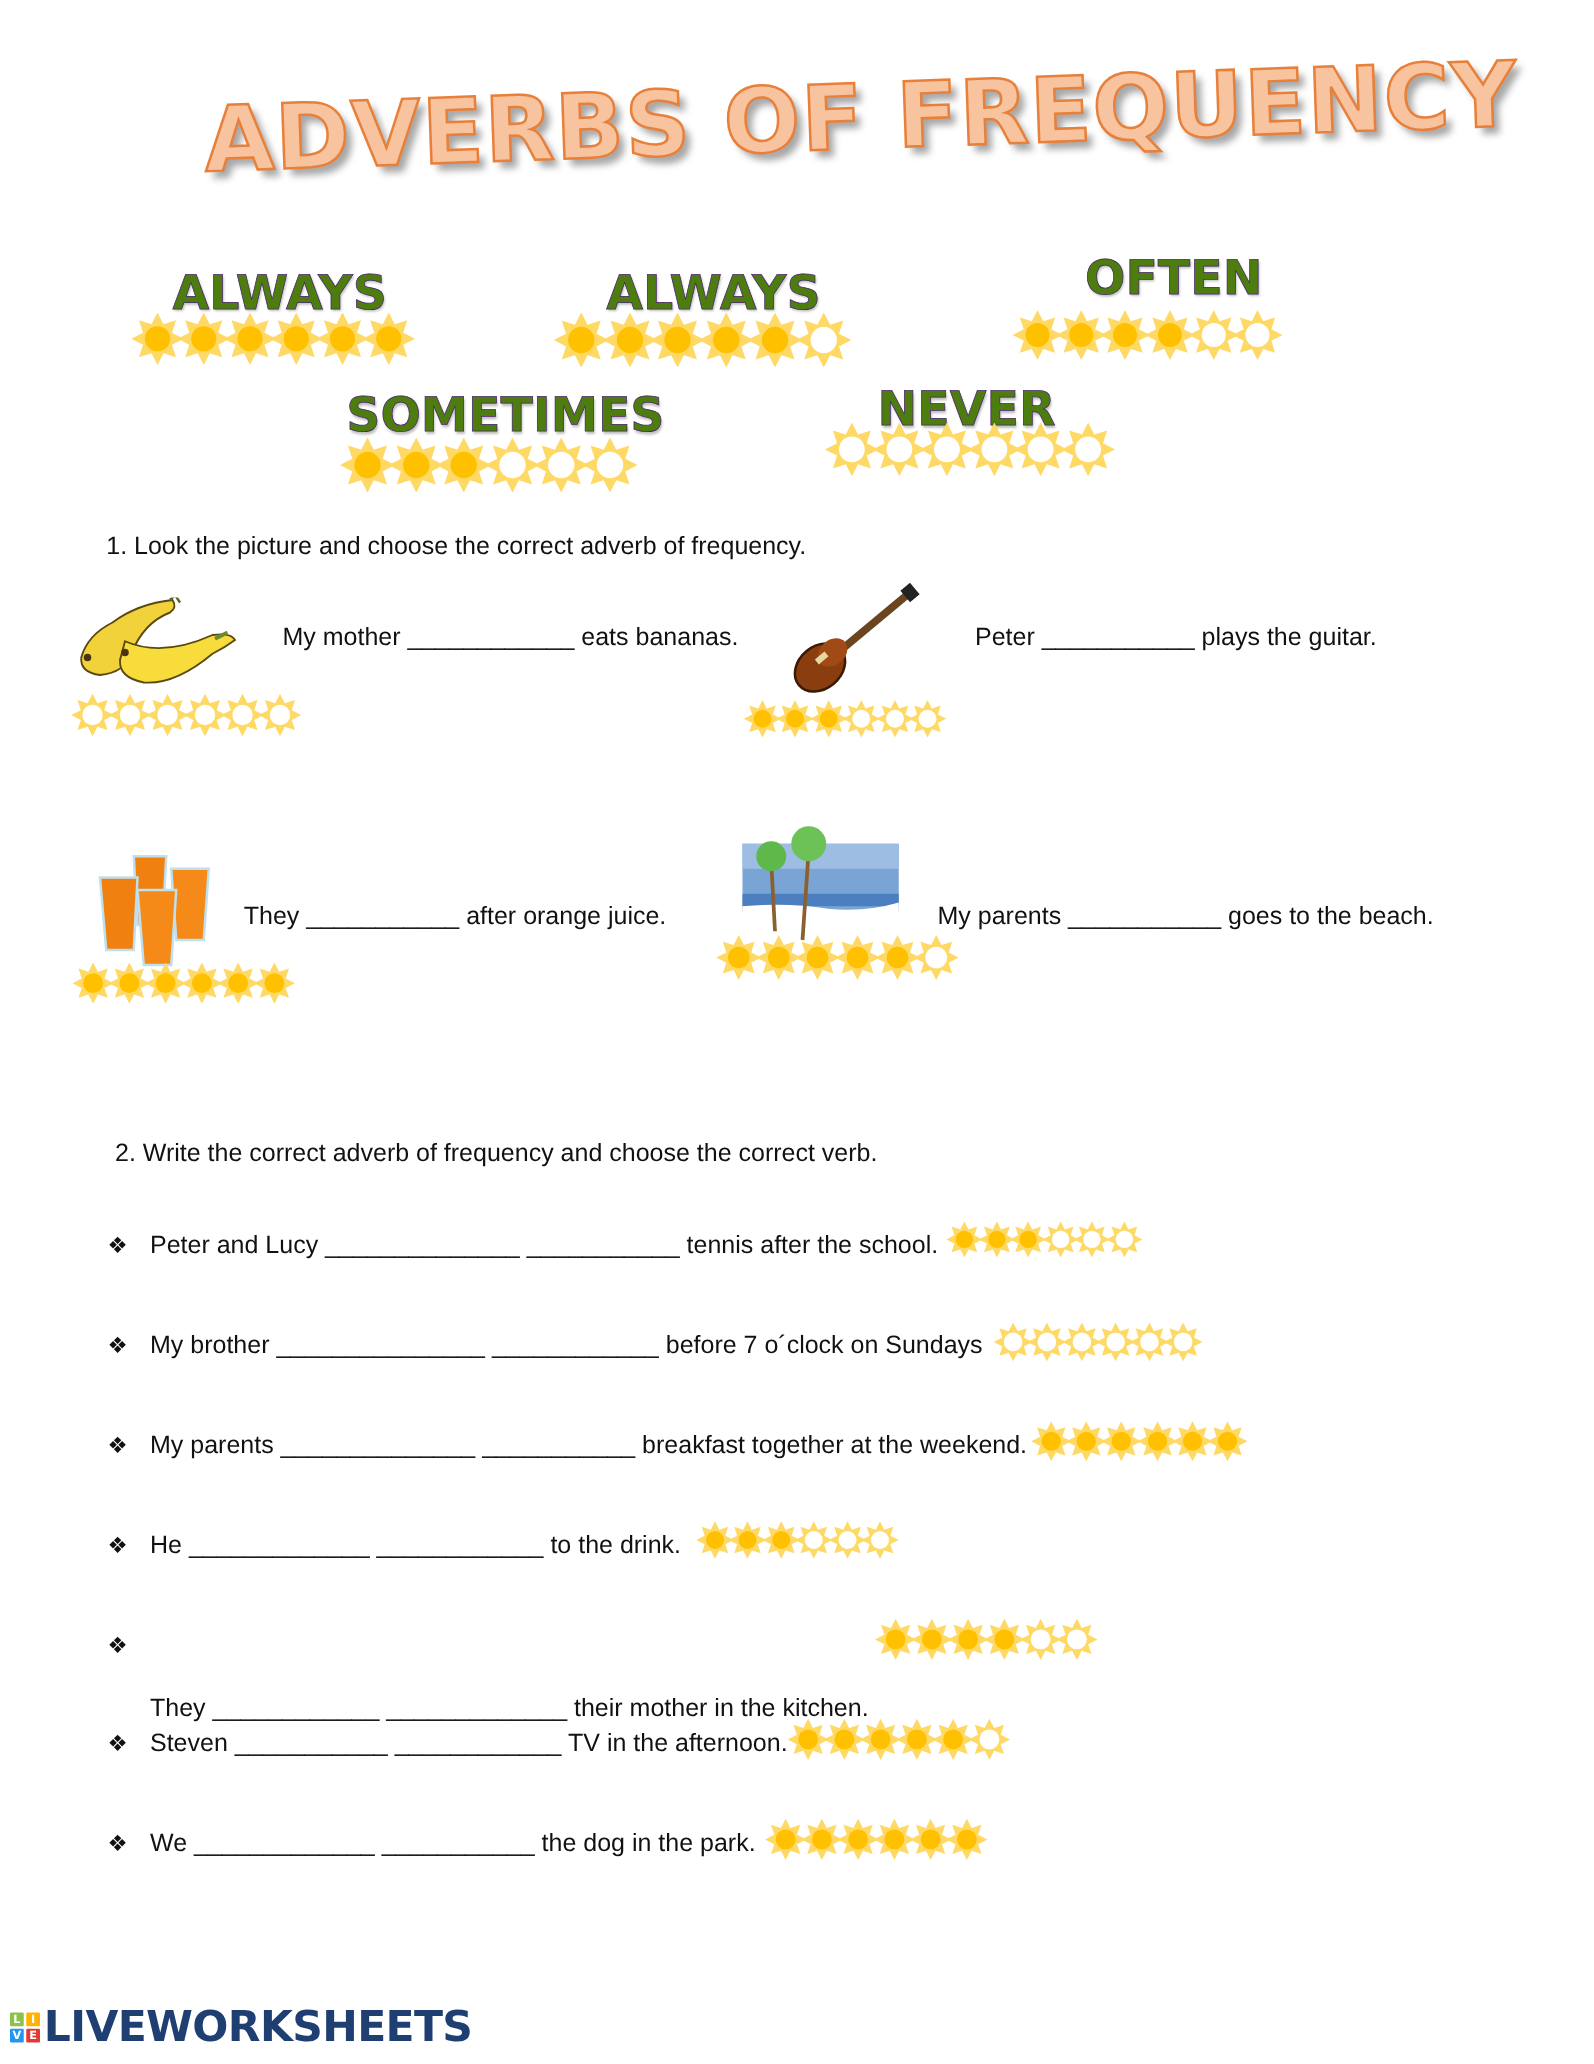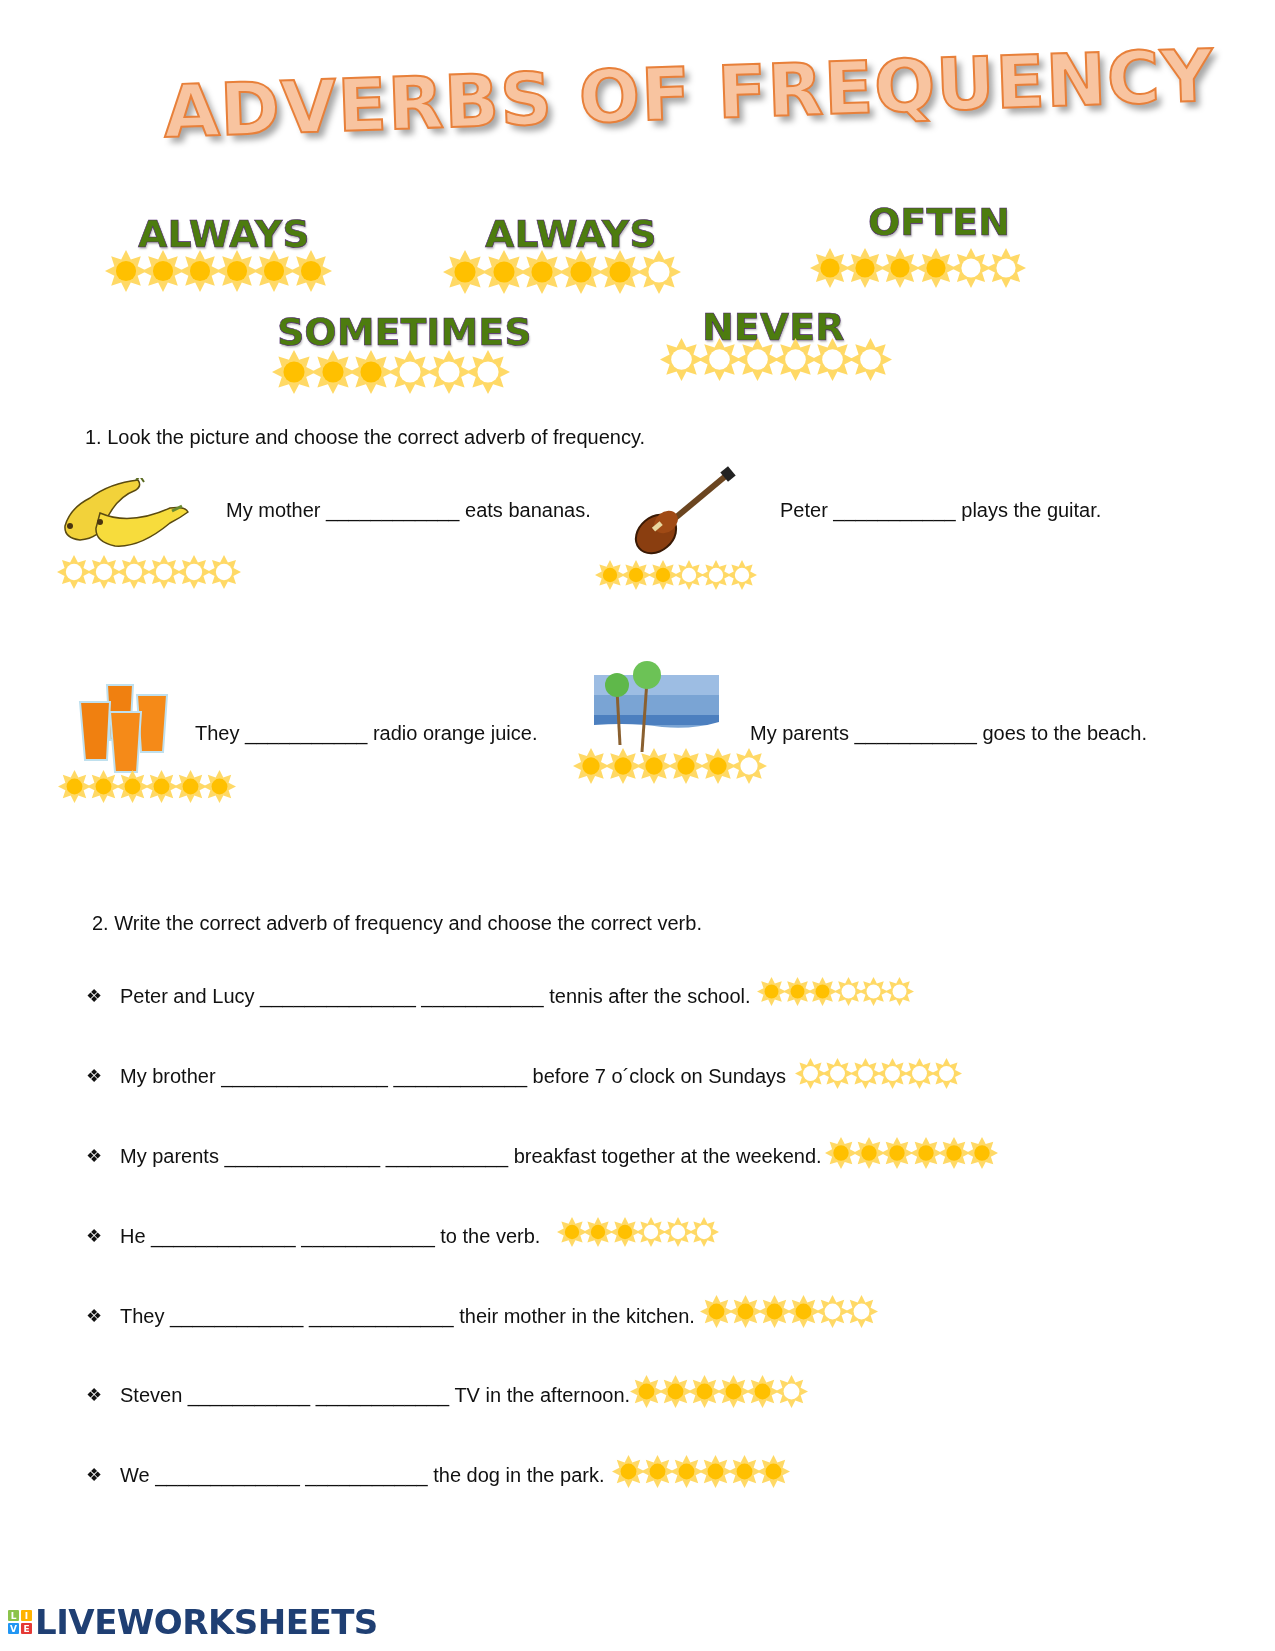--- a/index.html
+++ b/index.html
@@ -283,21 +283,21 @@
       </svg></span>
     <span class="sun" style="margin-right: -3.96px;"><svg width="33" height="33" viewBox="0 0 33 33">
         <polygon points="16.5,0.0 20.3,7.4 28.2,4.8 25.6,12.7 33.0,16.5 25.6,20.3 28.2,28.2 20.3,25.6 16.5,33.0 12.7,25.6 4.8,28.2 7.4,20.3 0.0,16.5 7.4,12.7 4.8,4.8 12.7,7.4" fill="#ffd966"></polygon>
         <circle cx="16.5" cy="16.5" r="7.92" fill="#ffc000"></circle>
       </svg></span>
     <span class="sun" style="margin-right: -3.96px;"><svg width="33" height="33" viewBox="0 0 33 33">
         <polygon points="16.5,0.0 20.3,7.4 28.2,4.8 25.6,12.7 33.0,16.5 25.6,20.3 28.2,28.2 20.3,25.6 16.5,33.0 12.7,25.6 4.8,28.2 7.4,20.3 0.0,16.5 7.4,12.7 4.8,4.8 12.7,7.4" fill="#ffd966"></polygon>
         <circle cx="16.5" cy="16.5" r="7.92" fill="#ffc000"></circle>
       </svg></span>
   </div>
-<div class="abs text" style="left:195px; top:722px;">They ___________ radio orange juice.</div>
+<div class="abs text" style="left:195px; top:722px;">They ___________ after orange juice.</div>
 
 <div class="abs" style="left:592px; top:660px;">
   <svg width="130" height="95" viewBox="0 0 130 95">
     <rect x="2" y="15" width="125" height="55" fill="#7aa4d4"></rect>
     <rect x="2" y="15" width="125" height="20" fill="#9dbde3"></rect>
     <rect x="2" y="55" width="125" height="10" fill="#4c7fbf"></rect>
     <path d="M2 65 Q40 62 70 67 Q100 70 127 62 L127 95 L2 95Z" fill="#ffffff"></path>
     <line x1="25" y1="30" x2="28" y2="85" stroke="#8a6030" stroke-width="3"></line>
     <line x1="55" y1="20" x2="50" y2="92" stroke="#8a6030" stroke-width="3"></line>
     <circle cx="25" cy="25" r="12" fill="#5fb84a"></circle>
@@ -423,21 +423,21 @@
       </svg></span>
     <span class="sun" style="margin-right: -3.84px;"><svg width="32" height="32" viewBox="0 0 32 32">
         <polygon points="16.0,0.0 19.7,7.1 27.3,4.7 24.9,12.3 32.0,16.0 24.9,19.7 27.3,27.3 19.7,24.9 16.0,32.0 12.3,24.9 4.7,27.3 7.1,19.7 0.0,16.0 7.1,12.3 4.7,4.7 12.3,7.1" fill="#ffd966"></polygon>
         <circle cx="16" cy="16" r="7.68" fill="#ffc000"></circle>
       </svg></span>
   </div>
 
 <div class="abs" style="left:86px; top:1225px;">
   <span class="text bullet">❖</span>
 </div>
-<div class="abs text" style="left:120px; top:1225px;">He _____________  ____________ to the verb.</div>
+<div class="abs text" style="left:120px; top:1225px;">He _____________  ____________ to the drink.</div>
 <div class="abs suns" style="left:557px; top:1217px;">
     <span class="sun" style="margin-right: -3.6px;"><svg width="30" height="30" viewBox="0 0 30 30">
         <polygon points="15.0,0.0 18.4,6.7 25.6,4.4 23.3,11.6 30.0,15.0 23.3,18.4 25.6,25.6 18.4,23.3 15.0,30.0 11.6,23.3 4.4,25.6 6.7,18.4 0.0,15.0 6.7,11.6 4.4,4.4 11.6,6.7" fill="#ffd966"></polygon>
         <circle cx="15" cy="15" r="7.199999999999999" fill="#ffc000"></circle>
       </svg></span>
     <span class="sun" style="margin-right: -3.6px;"><svg width="30" height="30" viewBox="0 0 30 30">
         <polygon points="15.0,0.0 18.4,6.7 25.6,4.4 23.3,11.6 30.0,15.0 23.3,18.4 25.6,25.6 18.4,23.3 15.0,30.0 11.6,23.3 4.4,25.6 6.7,18.4 0.0,15.0 6.7,11.6 4.4,4.4 11.6,6.7" fill="#ffd966"></polygon>
         <circle cx="15" cy="15" r="7.199999999999999" fill="#ffc000"></circle>
       </svg></span>
     <span class="sun" style="margin-right: -3.6px;"><svg width="30" height="30" viewBox="0 0 30 30">
@@ -454,21 +454,21 @@
       </svg></span>
     <span class="sun" style="margin-right: -3.6px;"><svg width="30" height="30" viewBox="0 0 30 30">
         <polygon points="15.0,0.0 18.4,6.7 25.6,4.4 23.3,11.6 30.0,15.0 23.3,18.4 25.6,25.6 18.4,23.3 15.0,30.0 11.6,23.3 4.4,25.6 6.7,18.4 0.0,15.0 6.7,11.6 4.4,4.4 11.6,6.7" fill="#ffd966"></polygon>
         <circle cx="15" cy="15" r="7.199999999999999" fill="#ffffff"></circle>
       </svg></span>
   </div>
 
 <div class="abs" style="left:86px; top:1305px;">
   <span class="text bullet">❖</span>
 </div>
-<div class="abs text" style="left:120px; top:1305px;text-align:right;">They ____________  _____________ their mother in the kitchen.</div>
+<div class="abs text" style="left:120px; top:1356px;text-align:right;">They ____________  _____________ their mother in the kitchen.</div>
 <div class="abs suns" style="left:700px; top:1295px;">
     <span class="sun" style="margin-right: -3.96px;"><svg width="33" height="33" viewBox="0 0 33 33">
         <polygon points="16.5,0.0 20.3,7.4 28.2,4.8 25.6,12.7 33.0,16.5 25.6,20.3 28.2,28.2 20.3,25.6 16.5,33.0 12.7,25.6 4.8,28.2 7.4,20.3 0.0,16.5 7.4,12.7 4.8,4.8 12.7,7.4" fill="#ffd966"></polygon>
         <circle cx="16.5" cy="16.5" r="7.92" fill="#ffc000"></circle>
       </svg></span>
     <span class="sun" style="margin-right: -3.96px;"><svg width="33" height="33" viewBox="0 0 33 33">
         <polygon points="16.5,0.0 20.3,7.4 28.2,4.8 25.6,12.7 33.0,16.5 25.6,20.3 28.2,28.2 20.3,25.6 16.5,33.0 12.7,25.6 4.8,28.2 7.4,20.3 0.0,16.5 7.4,12.7 4.8,4.8 12.7,7.4" fill="#ffd966"></polygon>
         <circle cx="16.5" cy="16.5" r="7.92" fill="#ffc000"></circle>
       </svg></span>
     <span class="sun" style="margin-right: -3.96px;"><svg width="33" height="33" viewBox="0 0 33 33">

